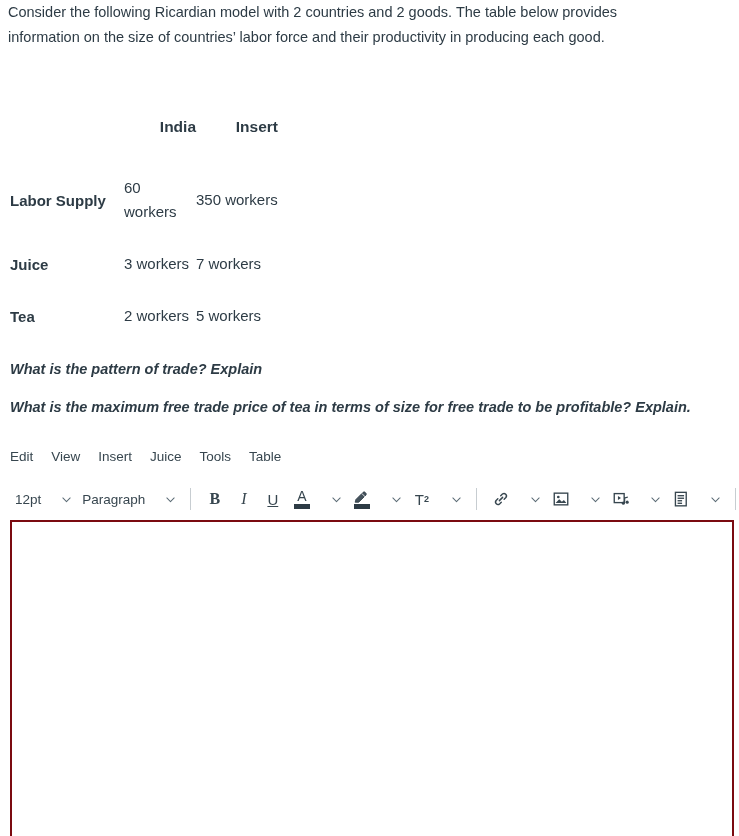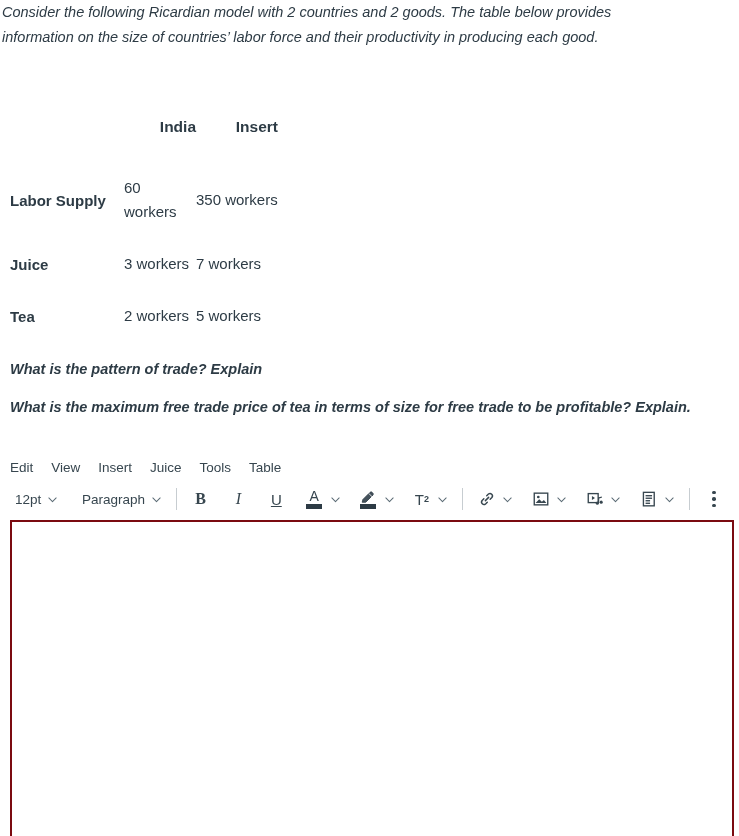--- a/index.html
+++ b/index.html
@@ -13,23 +13,22 @@
     overflow: hidden;
   }
   body {
     font-family: "Liberation Sans", sans-serif;
     color: #2D3B45;
     -webkit-font-smoothing: antialiased;
   }
 
   
   .prompt {
-    padding: 0 2px;
+    padding: 0 8px;
     margin: 0;
-    font-style: italic;
   }
   .prompt p {
     margin: 0;
     font-size: 14.5px;
     line-height: 25px;
     color: #2D3B45;
     font-weight: 400;
   }
 
   
@@ -90,21 +89,21 @@
     color: #2D3B45;
   }
   .questions p:last-child { margin-bottom: 0; }
 
   
   .editor-shell {
     margin-top: 26px;
   }
   .menubar {
     display: flex;
-    align-items: flex-end;
+    align-items: flex-start;
     padding: 0 10px;
     height: 32px;
     gap: 0;
   }
   .menu-item {
     font-size: 13.5px;
     color: #37464F;
     padding: 3px 11px 3px 0;
     margin-right: 7px;
     cursor: default;
@@ -121,21 +120,21 @@
   .tb-sep {
     width: 1px;
     height: 22px;
     background: #C7CDD1;
     margin: 0 9px;
     flex: 0 0 auto;
   }
   .tb-btn {
     display: flex;
     align-items: center;
-    gap: 6px;
+    gap: 20px;
     height: 28px;
     padding: 0 5px;
     border-radius: 3px;
     cursor: pointer;
     color: #37464F;
     font-size: 13.5px;
     white-space: nowrap;
   }
   .tb-text { font-size: 13.5px; color: #37464F; }
   .chev {

